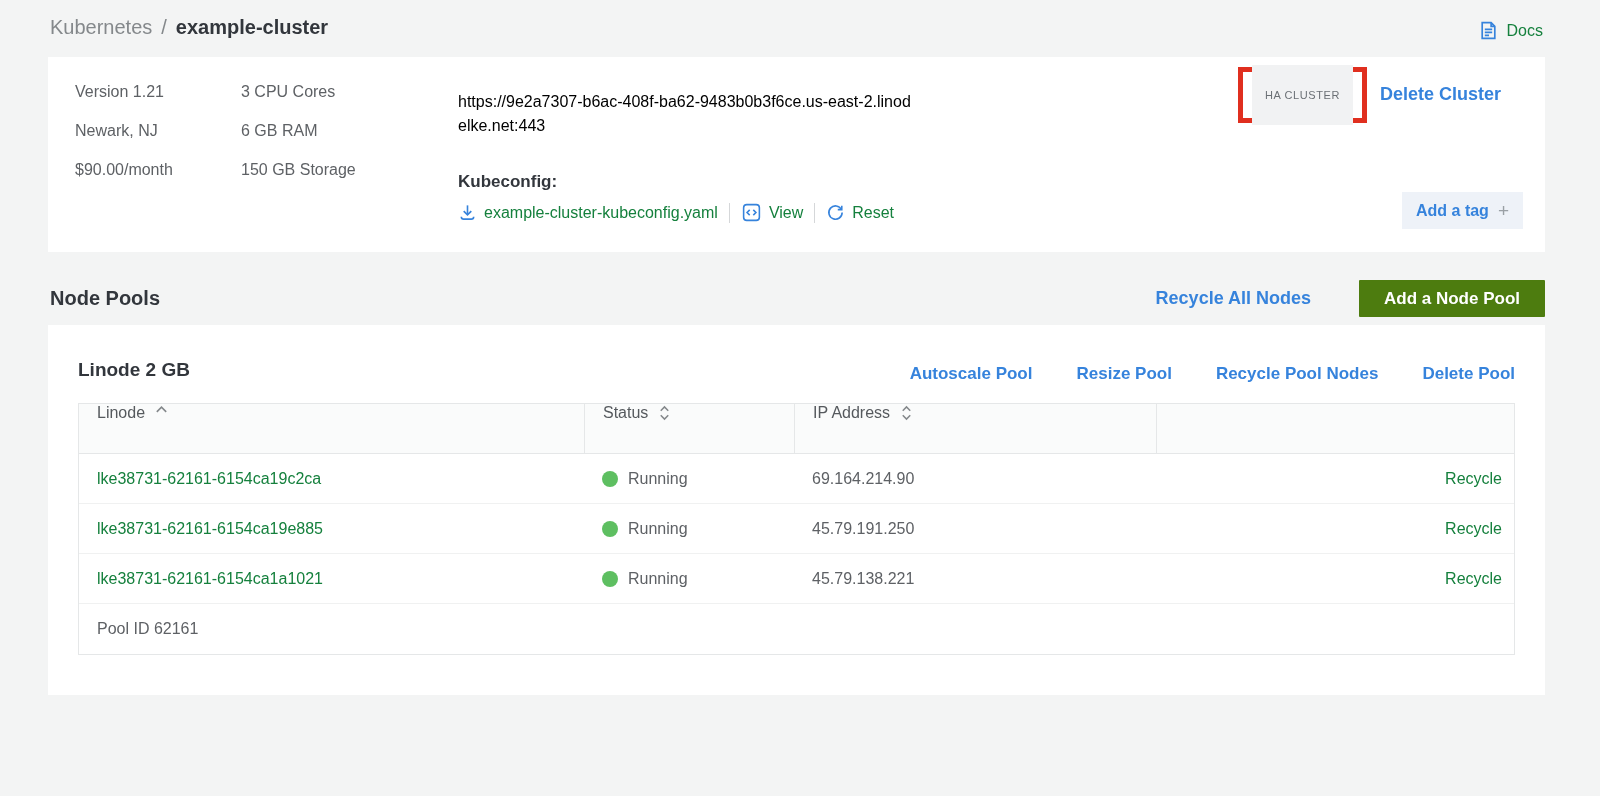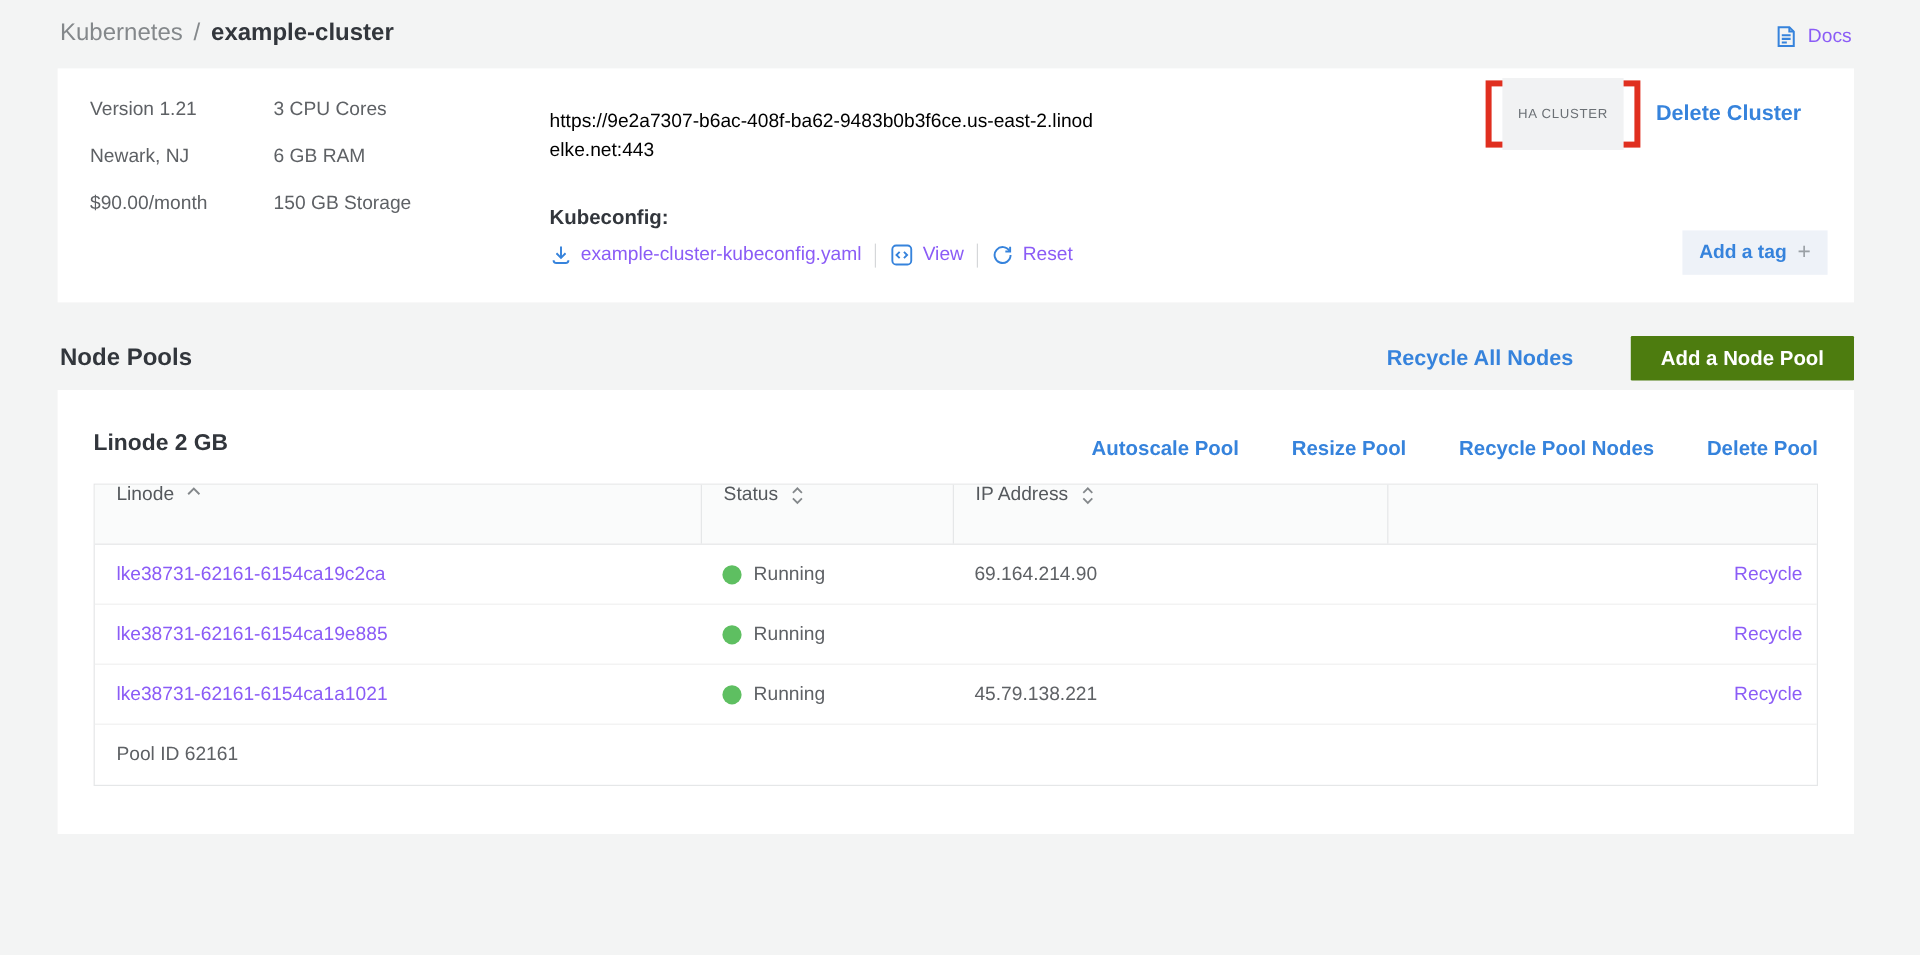--- a/index.html
+++ b/index.html
@@ -1,32 +1,32 @@
 <!DOCTYPE html>
 <html><head>
 <meta charset="utf-8">
 <style>
   * { margin:0; padding:0; box-sizing:border-box; }
   html,body { width:1600px; height:796px; overflow:hidden; }
   body { background:#f3f4f4; font-family:"Liberation Sans", sans-serif; color:#32363c; position:relative; }
   .abs { position:absolute; }
-  .link { color:#8b5cf6; text-decoration:none; cursor:pointer; }
+  .link { color:#15803d; text-decoration:none; cursor:pointer; }
   .boldlink { color:#3683dc; font-weight:700; cursor:pointer; }
 
   
   .breadcrumb { left:50px; top:16px; font-size:20px; display:flex; gap:9px; align-items:baseline; }
   .crumb-root, .crumb-sep { color:#84888b; }
   .crumb-current { color:#32363c; font-weight:700; }
   .docs { top:20px; right:57px; display:flex; align-items:center; gap:8px; font-size:16px; cursor:pointer; }
 
   
   .summary-card { left:48px; top:57px; width:1497px; height:195px; background:#fff; position:absolute; }
   .spec-col { position:absolute; top:26px; display:flex; flex-direction:column; gap:21px; font-size:16px; color:#5e6165; }
   .spec-col.c1 { left:27px; }
-  .spec-col.c2 { left:180px; }
+  .spec-col.c2 { left:193px; }
   .endpoint-block { position:absolute; left:410px; top:25px; width:470px; }
   .block-label { font-size:17px; font-weight:700; color:#32363c; }
   .endpoint-url { margin-top:8px; font-size:16px; line-height:24px; color:#000000; width:455px; word-break:break-all; }
   .kubeconfig-block { position:absolute; left:410px; top:115px; }
   .kubeconfig-row { margin-top:10px; display:flex; align-items:center; gap:11px; font-size:16px; }
   .vdiv { width:1px; height:20px; background:#d5d7d9; }
   .icon-btn { display:flex; align-items:center; gap:7px; cursor:pointer; }
 
   .ha-annotation { position:absolute; left:1190px; top:10px; width:129px; height:56px; border:5px solid #e02f1f; display:flex; align-items:center; justify-content:center; background:#fff; }
   .ha-chip { background:#f1f2f3; color:#6b7075; font-size:11px; letter-spacing:0.6px; padding:24px 13px; white-space:nowrap; }
@@ -211,20 +211,23 @@
     </div>
 
     <div class="t-row">
       <div class="td col-linode">
           <span class="link">lke38731-62161-6154ca19e885</span>
         </div>
       <div class="td col-status">
           <span class="status-dot"></span>
           <span class="cell-text">Running</span>
         </div>
+      <div class="td col-ip">
+          <span class="cell-text">45.79.191.250</span>
+        </div>
       <div class="td col-action">
           <span class="link">Recycle</span>
         </div>
     </div>
 
     <div class="t-row">
       <div class="td col-linode">
           <span class="link">lke38731-62161-6154ca1a1021</span>
         </div>
       <div class="td col-status">

